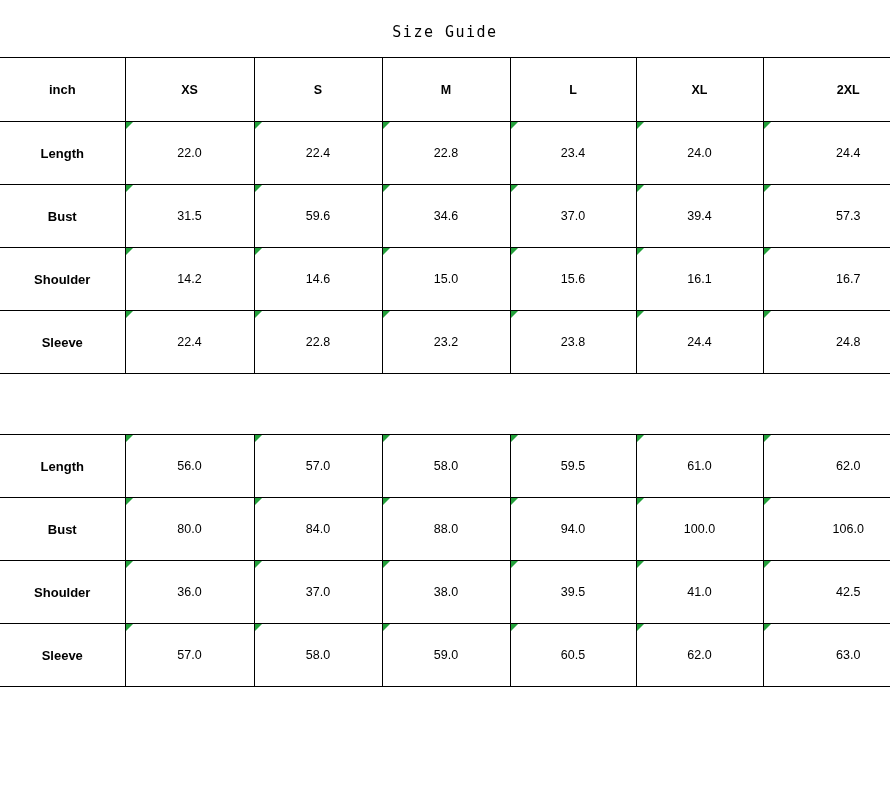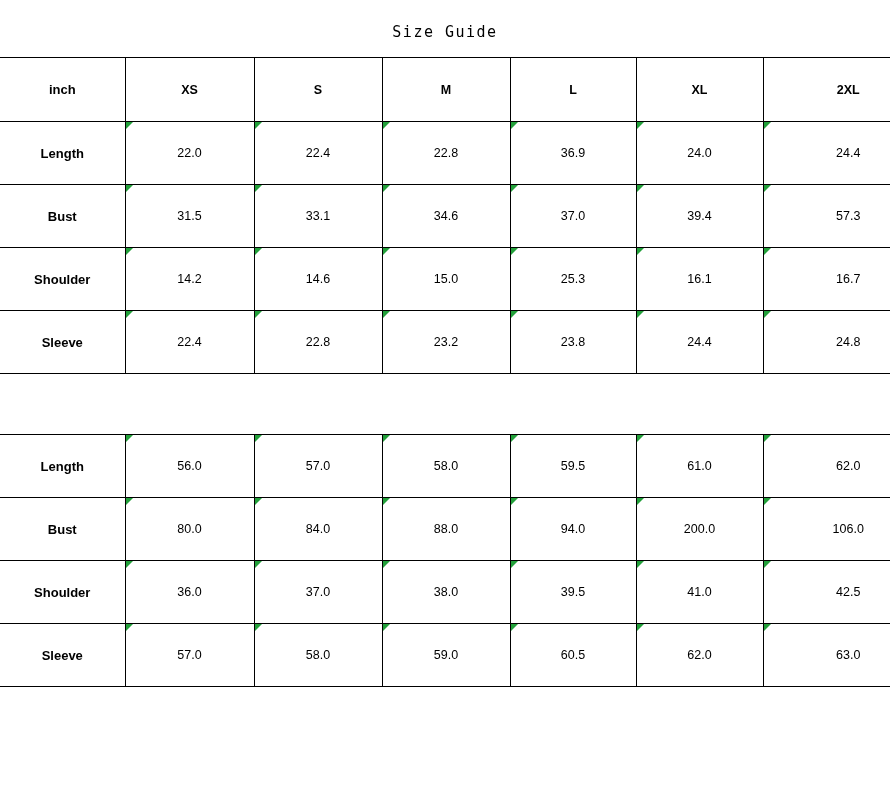--- a/index.html
+++ b/index.html
@@ -119,41 +119,41 @@
         <td class="colhead">L</td>
         <td class="colhead">XL</td>
         <td class="colhead">2XL</td>
       </tr>
 
       <tr>
         <td class="rowhead">Length</td>
         <td><span class="corner" style="border-top-color: rgb(34, 160, 58);"></span><span>22.0</span></td>
         <td><span class="corner" style="border-top-color: rgb(34, 160, 58);"></span><span>22.4</span></td>
         <td><span class="corner" style="border-top-color: rgb(34, 160, 58);"></span><span>22.8</span></td>
-        <td><span class="corner" style="border-top-color: rgb(34, 160, 58);"></span><span>36.9</span></td>
+        <td><span class="corner" style="border-top-color: rgb(34, 160, 58);"></span><span>23.4</span></td>
         <td><span class="corner" style="border-top-color: rgb(34, 160, 58);"></span><span>24.0</span></td>
         <td><span class="corner" style="border-top-color: rgb(34, 160, 58);"></span><span>24.4</span></td>
       </tr>
 
       <tr>
         <td class="rowhead">Bust</td>
         <td><span class="corner" style="border-top-color: rgb(34, 160, 58);"></span><span>31.5</span></td>
-        <td><span class="corner" style="border-top-color: rgb(34, 160, 58);"></span><span>33.1</span></td>
+        <td><span class="corner" style="border-top-color: rgb(34, 160, 58);"></span><span>59.6</span></td>
         <td><span class="corner" style="border-top-color: rgb(34, 160, 58);"></span><span>34.6</span></td>
         <td><span class="corner" style="border-top-color: rgb(34, 160, 58);"></span><span>37.0</span></td>
         <td><span class="corner" style="border-top-color: rgb(34, 160, 58);"></span><span>39.4</span></td>
         <td><span class="corner" style="border-top-color: rgb(34, 160, 58);"></span><span>57.3</span></td>
       </tr>
 
       <tr>
         <td class="rowhead">Shoulder</td>
         <td><span class="corner" style="border-top-color: rgb(34, 160, 58);"></span><span>14.2</span></td>
         <td><span class="corner" style="border-top-color: rgb(34, 160, 58);"></span><span>14.6</span></td>
         <td><span class="corner" style="border-top-color: rgb(34, 160, 58);"></span><span>15.0</span></td>
-        <td><span class="corner" style="border-top-color: rgb(34, 160, 58);"></span><span>25.3</span></td>
+        <td><span class="corner" style="border-top-color: rgb(34, 160, 58);"></span><span>15.6</span></td>
         <td><span class="corner" style="border-top-color: rgb(34, 160, 58);"></span><span>16.1</span></td>
         <td><span class="corner" style="border-top-color: rgb(34, 160, 58);"></span><span>16.7</span></td>
       </tr>
 
       <tr>
         <td class="rowhead">Sleeve</td>
         <td><span class="corner" style="border-top-color: rgb(34, 160, 58);"></span><span>22.4</span></td>
         <td><span class="corner" style="border-top-color: rgb(34, 160, 58);"></span><span>22.8</span></td>
         <td><span class="corner" style="border-top-color: rgb(34, 160, 58);"></span><span>23.2</span></td>
         <td><span class="corner" style="border-top-color: rgb(34, 160, 58);"></span><span>23.8</span></td>
@@ -186,21 +186,21 @@
         <td><span class="corner" style="border-top-color: rgb(34, 160, 58);"></span><span>61.0</span></td>
         <td><span class="corner" style="border-top-color: rgb(34, 160, 58);"></span><span>62.0</span></td>
       </tr>
 
       <tr>
         <td class="rowhead">Bust</td>
         <td><span class="corner" style="border-top-color: rgb(34, 160, 58);"></span><span>80.0</span></td>
         <td><span class="corner" style="border-top-color: rgb(34, 160, 58);"></span><span>84.0</span></td>
         <td><span class="corner" style="border-top-color: rgb(34, 160, 58);"></span><span>88.0</span></td>
         <td><span class="corner" style="border-top-color: rgb(34, 160, 58);"></span><span>94.0</span></td>
-        <td><span class="corner" style="border-top-color: rgb(34, 160, 58);"></span><span>200.0</span></td>
+        <td><span class="corner" style="border-top-color: rgb(34, 160, 58);"></span><span>100.0</span></td>
         <td><span class="corner" style="border-top-color: rgb(34, 160, 58);"></span><span>106.0</span></td>
       </tr>
 
       <tr>
         <td class="rowhead">Shoulder</td>
         <td><span class="corner" style="border-top-color: rgb(34, 160, 58);"></span><span>36.0</span></td>
         <td><span class="corner" style="border-top-color: rgb(34, 160, 58);"></span><span>37.0</span></td>
         <td><span class="corner" style="border-top-color: rgb(34, 160, 58);"></span><span>38.0</span></td>
         <td><span class="corner" style="border-top-color: rgb(34, 160, 58);"></span><span>39.5</span></td>
         <td><span class="corner" style="border-top-color: rgb(34, 160, 58);"></span><span>41.0</span></td>

